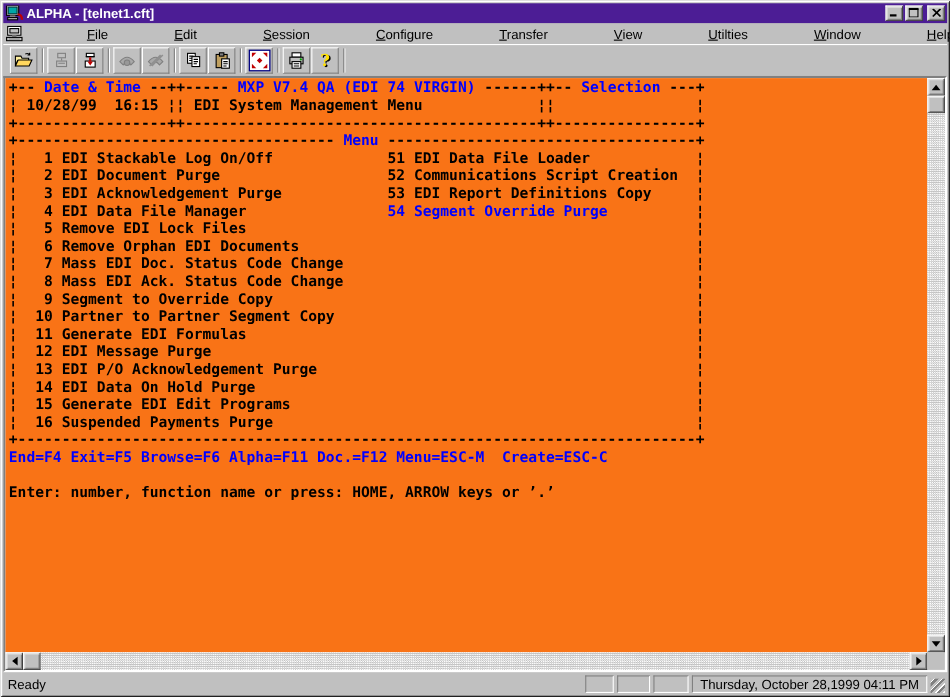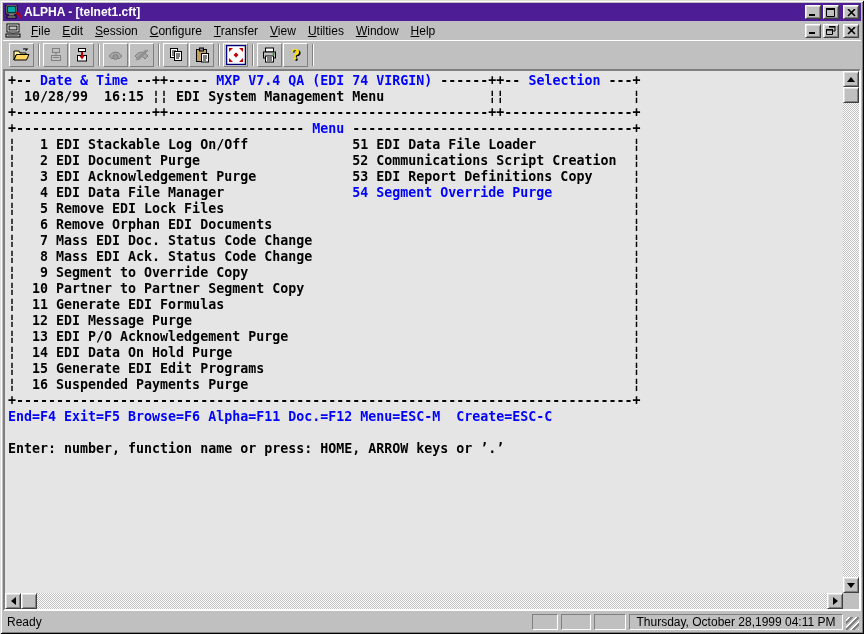--- a/index.html
+++ b/index.html
@@ -28,21 +28,21 @@
     box-shadow: inset 1px 1px 0 #dfdfdf, inset -1px -1px 0 #808080;
   }
   .capbtn.gap{ margin-left:2px; }
 
   
   .menubar{
     height:19px; display:flex; align-items:center; font-size:12px; color:#000;
     padding:1px 2px; flex:0 0 auto;
   }
   .menubar .mdiicon{ width:16px; height:15px; margin-right:4px; flex:0 0 auto;}
-  .menu-item{ padding:1px 6px; white-space:nowrap; cursor:default; }
+  .menu-item{ padding:1px 6px; white-space:nowrap; cursor:default;margin-left:48px; }
   .menubar .spacer{ flex:1 1 auto; }
 
   
   .toolbar{
     height:29px; display:flex; align-items:center; padding:2px 2px 2px 6px;
     border-top:1px solid #fff; flex:0 0 auto;
   }
   .tb-btn{
     width:25px; height:24px; background:#c0c0c0; display:flex; align-items:center;
     justify-content:center; border:1px solid; border-color:#fff #808080 #808080 #fff;
@@ -53,21 +53,21 @@
     width:2px; height:22px; margin:0 3px;
     border-left:1px solid #808080; border-right:1px solid #fff;
   }
 
   
   .client{
     flex:1 1 auto; margin:0; border:2px solid; border-color:#808080 #fff #fff #808080;
     display:grid; grid-template-columns:1fr 16px; grid-template-rows:1fr 16px;
     background:#fff; min-height:0;
   }
-  .terminal{ background:#e5e5e5; overflow:hidden; }
+  .terminal{ background:#f97316; overflow:hidden; }
   .terminal pre{
     font-family:"DejaVu Sans Mono", monospace;
     font-weight:bold; font-size:13.3px; line-height:16px;
     padding:2px 0 0 3px; color:#000;
   }
   .terminal .c-b{ color:#0000ff; }
   .terminal .c-k{ color:#000000; }
   .terminal pre div{ height:16px; white-space:pre; }
 
   .dither{

